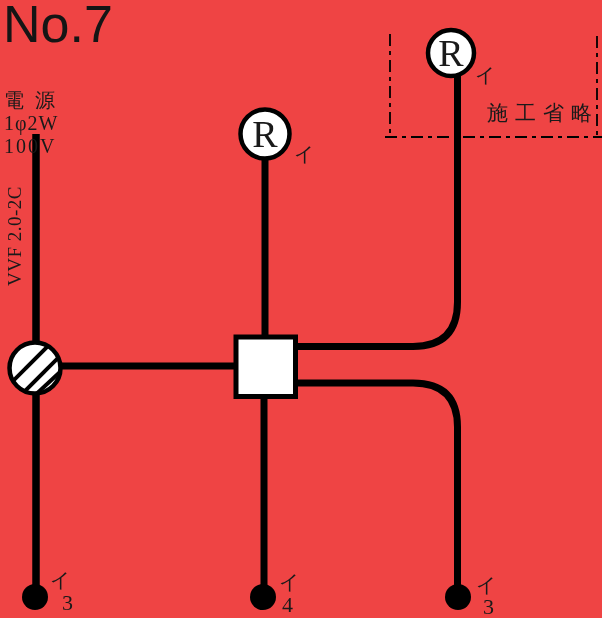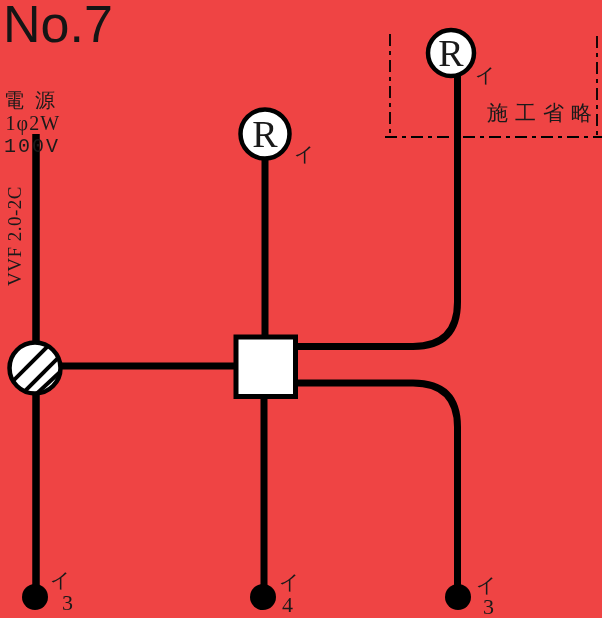--- a/index.html
+++ b/index.html
@@ -13,21 +13,21 @@
   }
   .abs{position:absolute;white-space:nowrap;}
   #title{
     left:3px;top:-2px;
     font-family:"Liberation Sans","DejaVu Sans",sans-serif;
     font-size:52px;line-height:52px;color:#151515;
   }
   .srcline{font-size:20px;line-height:23px;}
   #src1{letter-spacing:3px;}
   #src2{letter-spacing:1px;text-align:right;}
-  #src3{letter-spacing:2px;font-family:Liberation Mono, monospace;}
+  #src3{letter-spacing:2px;}
   #vvf{
     left:-54px;top:224px;width:140px;height:24px;
     transform:rotate(-90deg);
     font-size:19px;text-align:center;letter-spacing:0.5px;
   }
   .lampR{
     width:44px;height:44px;
     font-size:38px;line-height:44px;text-align:center;
   }
   .iota{font-size:20px;line-height:20px;}

